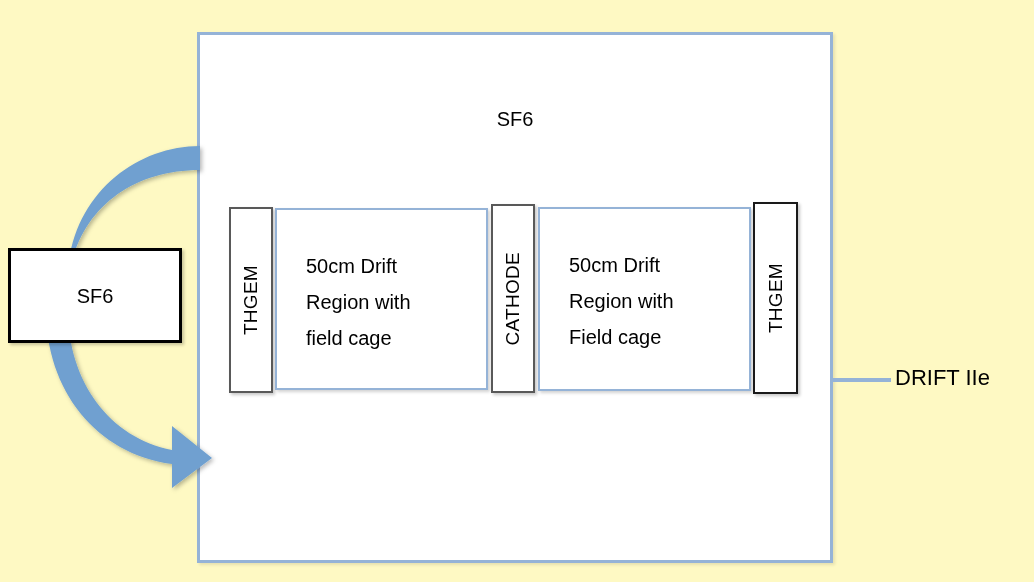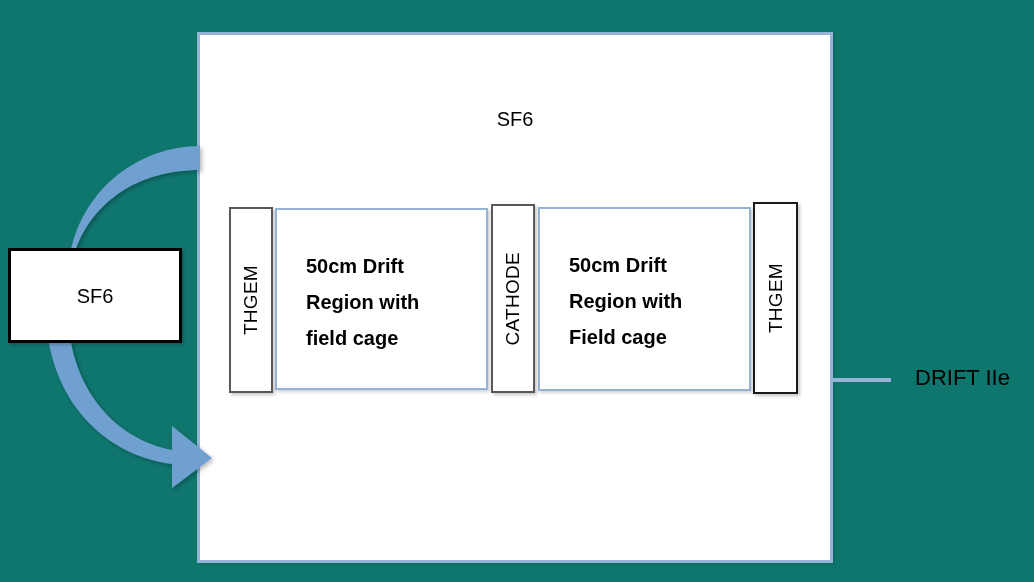--- a/index.html
+++ b/index.html
@@ -8,21 +8,21 @@
     background: #ffffff;
   }
   body {
     font-family: "Liberation Sans", sans-serif;
     -webkit-font-smoothing: antialiased;
   }
   #canvas {
     position: relative;
     width: 1034px;
     height: 582px;
-    background: #0f766e;
+    background: #fef9c3;
     overflow: hidden;
   }
 
   
   #vessel {
     position: absolute;
     left: 197px;
     top: 32px;
     width: 636px;
     height: 531px;
@@ -101,21 +101,20 @@
     height: 184px;
   }
   .drift-text {
     position: absolute;
     left: 29px;
     top: 38px;
     font-size: 20px;
     line-height: 36px;
     color: #000000;
     white-space: nowrap;
-    font-weight: bold;
   }
 
   
   #recycling-box {
     position: absolute;
     left: 8px;
     top: 248px;
     width: 174px;
     height: 95px;
     border: 3px solid #000000;
@@ -154,21 +153,20 @@
     height: 4px;
     background: #95b3d7;
   }
   #callout-label {
     position: absolute;
     left: 895px;
     top: 365px;
     font-size: 22px;
     color: #000000;
     white-space: nowrap;
-    margin-left: 20px;
   }
 </style>
 </head>
 <body>
 
 <div id="canvas">
 
   <svg id="recycle-arrow" viewBox="0 0 185 360" xmlns="http://www.w3.org/2000/svg">
     <defs>
       <filter id="arrowShadow" x="-20%" y="-20%" width="150%" height="150%">

